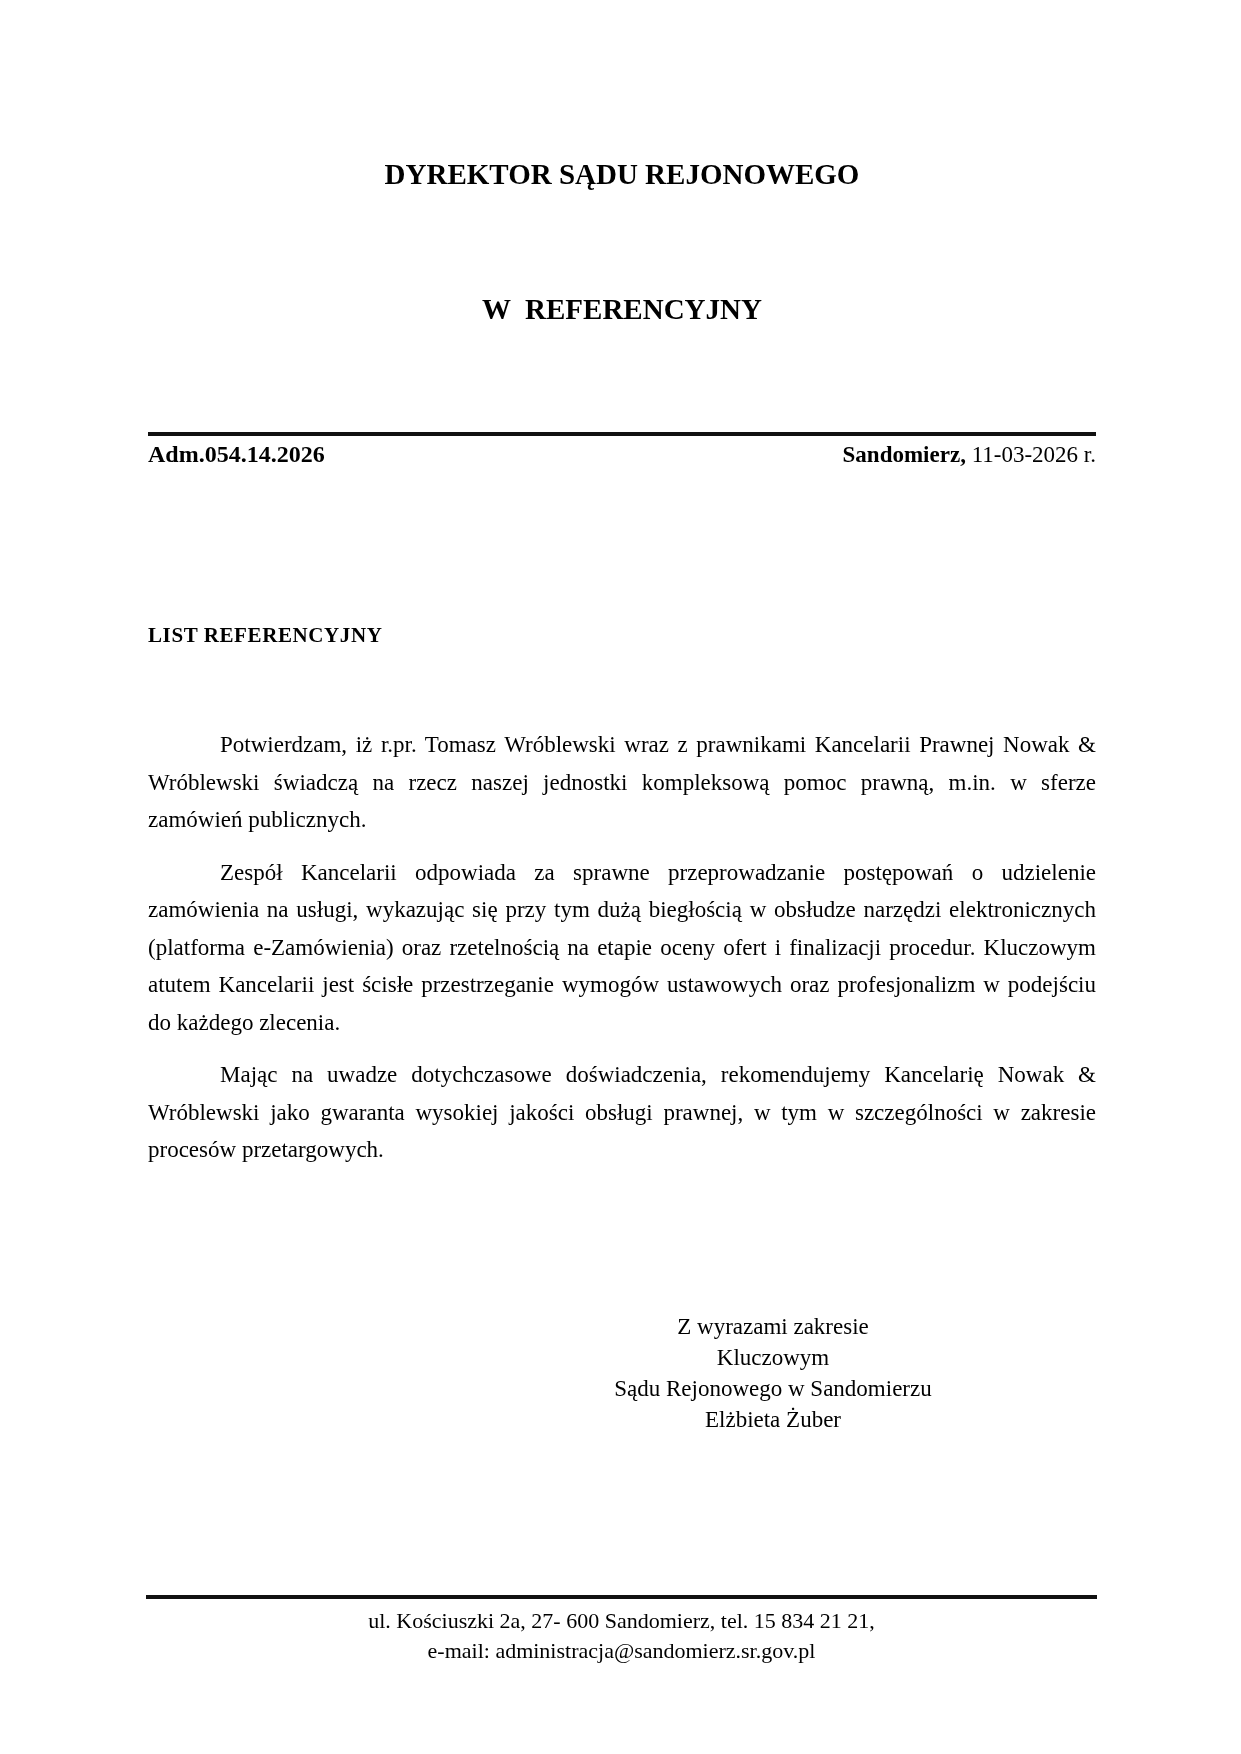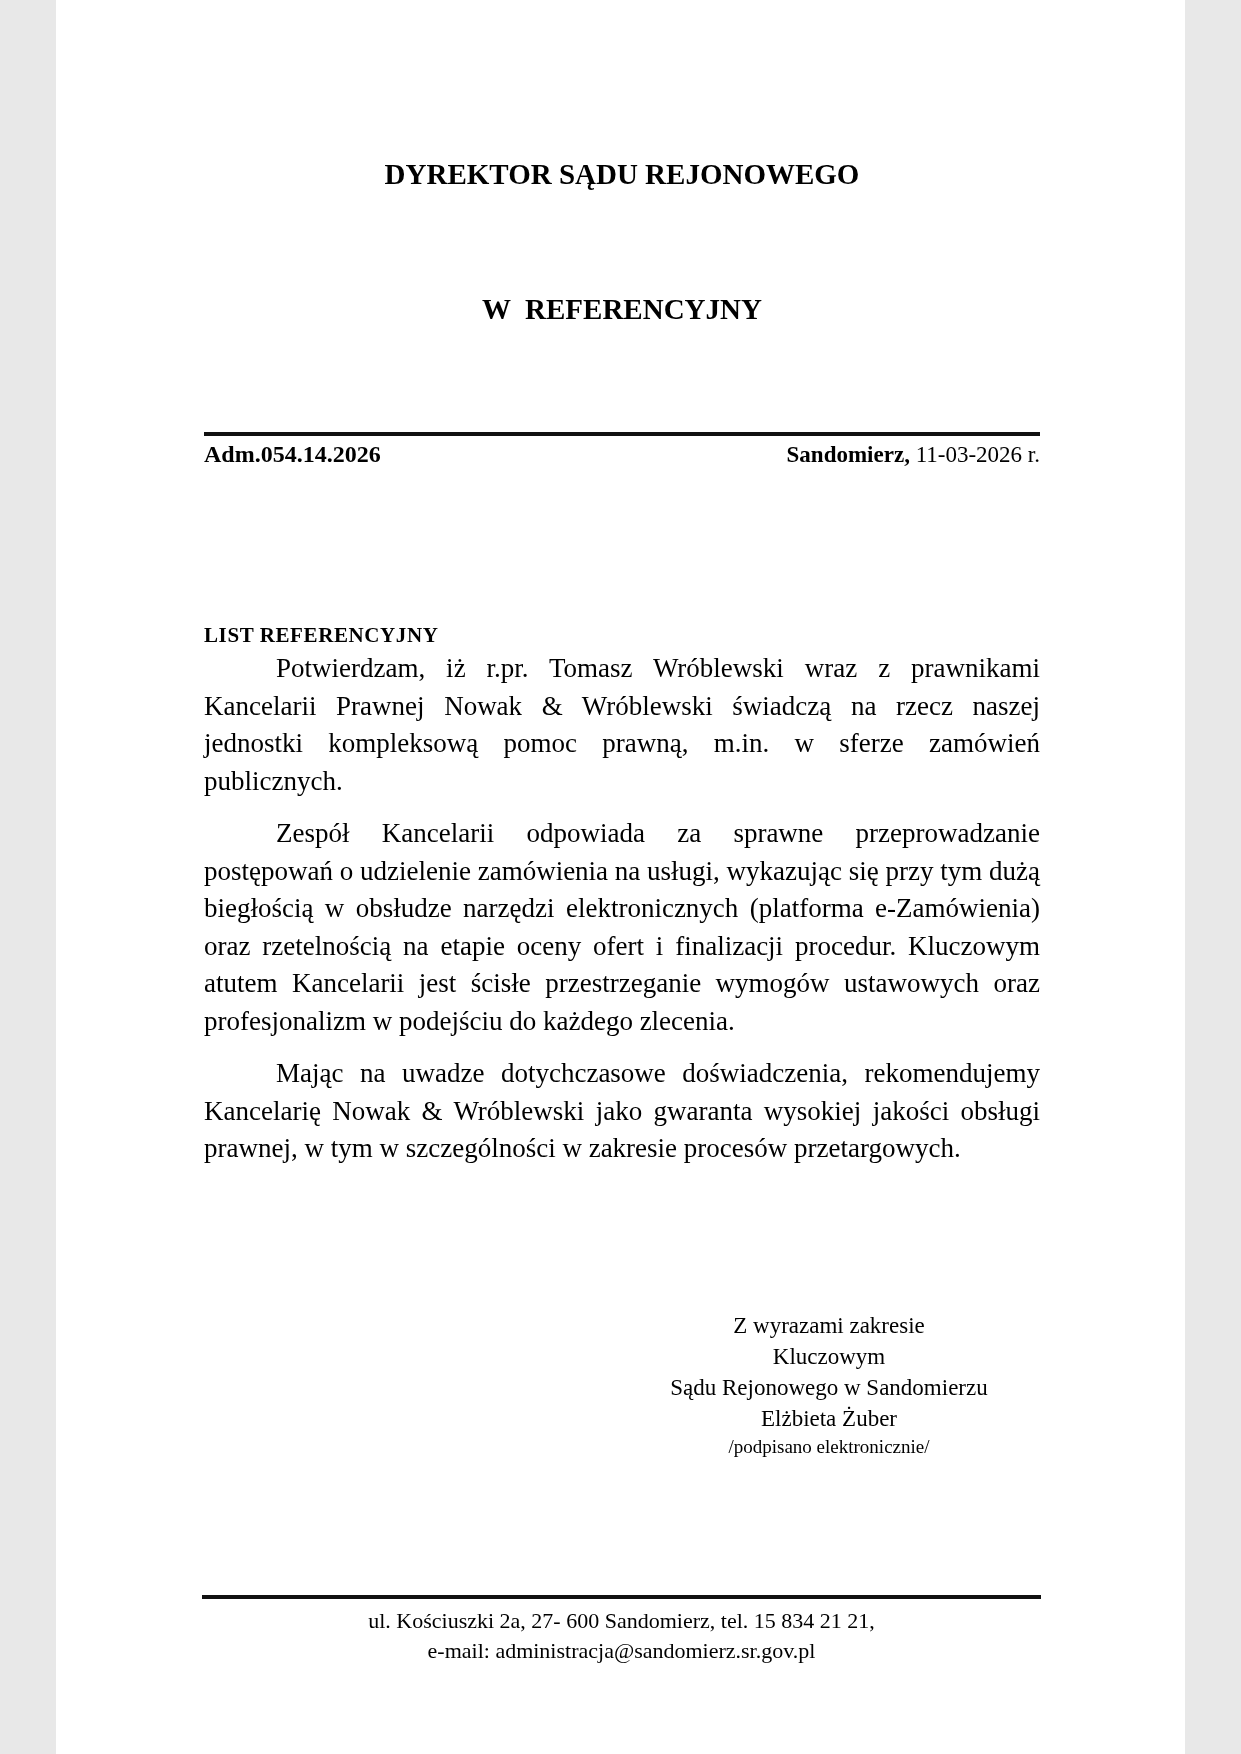--- a/index.html
+++ b/index.html
@@ -2,21 +2,21 @@
 <html><head>
 <meta charset="utf-8">
 <style>
   html, body {
     margin: 0;
     padding: 0;
     background: #e8e8e8;
   }
   .page {
     position: relative;
-    width: 1129px;
+    width: 1241px;
     height: 1754px;
     margin: 0 auto;
     background: #ffffff;
     font-family: "Liberation Serif", serif;
     color: #000000;
     box-sizing: border-box;
     padding: 62px 145px 0 148px;
     overflow: hidden;
   }
   .letterhead {
@@ -50,21 +50,22 @@
   }
   .doc-title {
     text-align: left;
     font-weight: bold;
     font-size: 21px;
     letter-spacing: 0.6px;
     margin-top: 152px;
     line-height: 30px;
   }
   .body-text {
-    font-size: 27px;
+    margin-top: 76px;
+    font-size: 23px;
     line-height: 37.5px;
     text-align: justify;
   }
   .body-text p {
     margin: 0 0 15px 0;
     text-indent: 72px;
   }
   .body-text p:last-child {
     margin-bottom: 0;
   }
@@ -116,21 +117,20 @@
     <p>Potwierdzam, iż r.pr. Tomasz Wróblewski wraz z prawnikami Kancelarii Prawnej Nowak &amp; Wróblewski świadczą na rzecz naszej jednostki kompleksową pomoc prawną, m.in. w sferze zamówień publicznych.</p>
     <p>Zespół Kancelarii odpowiada za sprawne przeprowadzanie postępowań o udzielenie zamówienia na usługi, wykazując się przy tym dużą biegłością w obsłudze narzędzi elektronicznych (platforma e-Zamówienia) oraz rzetelnością na etapie oceny ofert i finalizacji procedur. Kluczowym atutem Kancelarii jest ścisłe przestrzeganie wymogów ustawowych oraz profesjonalizm w podejściu do każdego zlecenia.</p>
     <p>Mając na uwadze dotychczasowe doświadczenia, rekomendujemy Kancelarię Nowak &amp; Wróblewski jako gwaranta wysokiej jakości obsługi prawnej, w tym w szczególności w zakresie procesów przetargowych.</p>
   </div>
 
   <div class="signature">
     <div>Z wyrazami zakresie</div>
     <div>Kluczowym</div>
     <div>Sądu Rejonowego w Sandomierzu</div>
     <div>Elżbieta Żuber</div>
-    <div class="sig-note">/podpisano elektronicznie/</div>
   </div>
 
   <div class="footer">
     <div class="rule"></div>
     <div>ul. Kościuszki 2a, 27- 600 Sandomierz, tel. 15 834 21 21,</div>
     <div>e-mail: administracja@sandomierz.sr.gov.pl</div>
   </div>
 
 </div>
 

